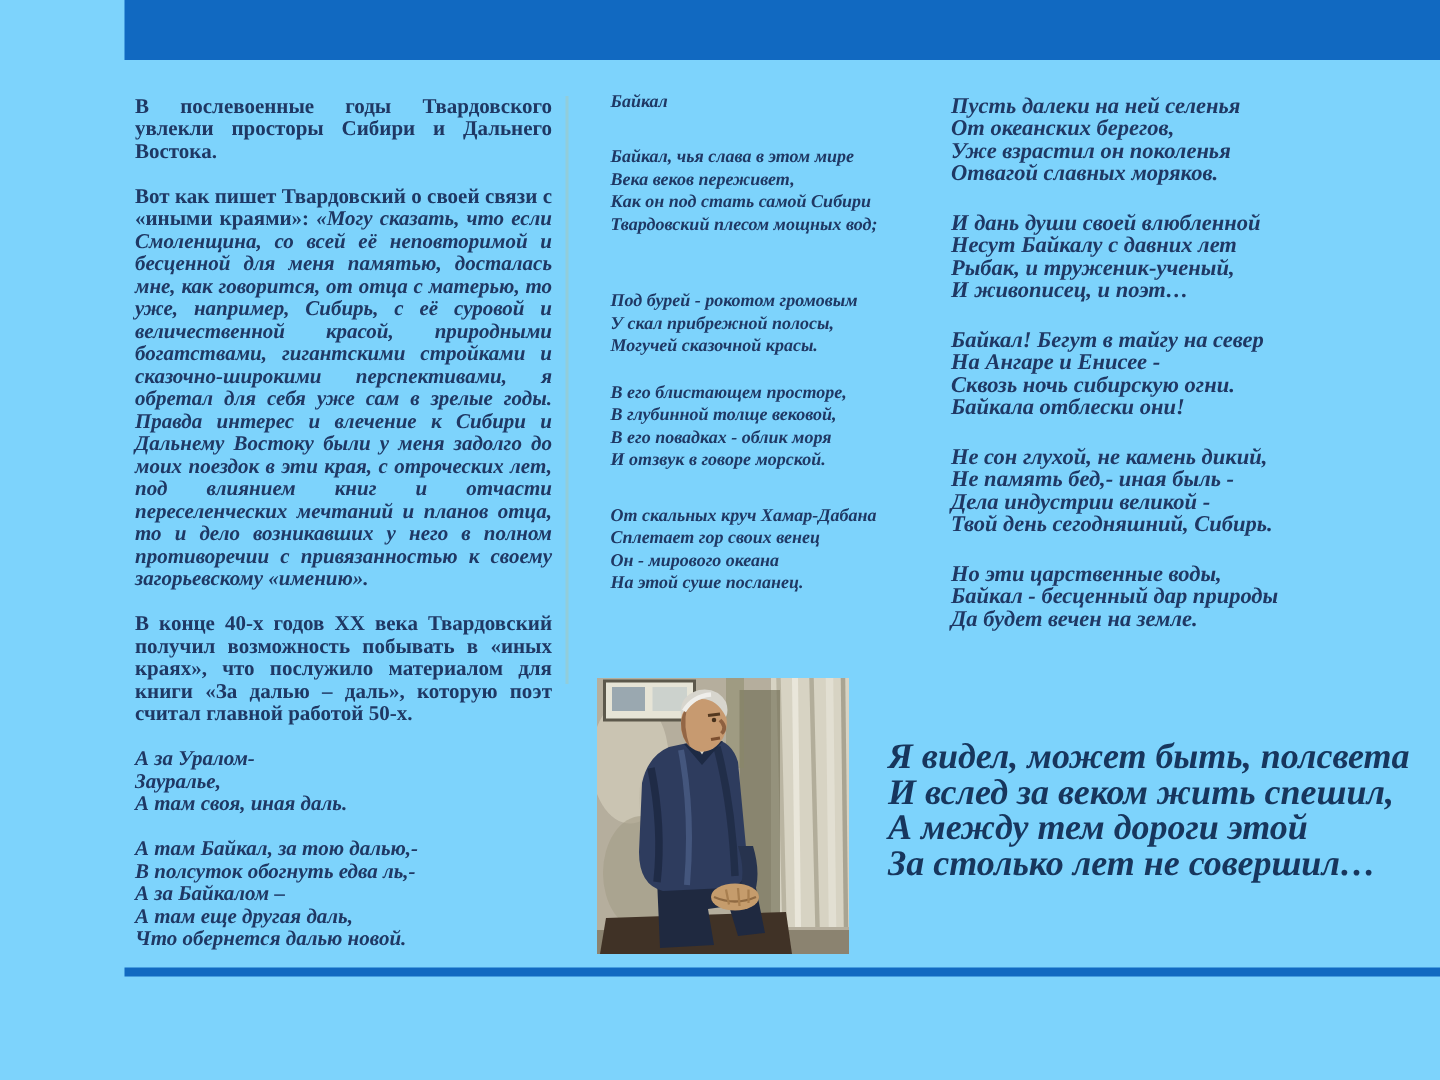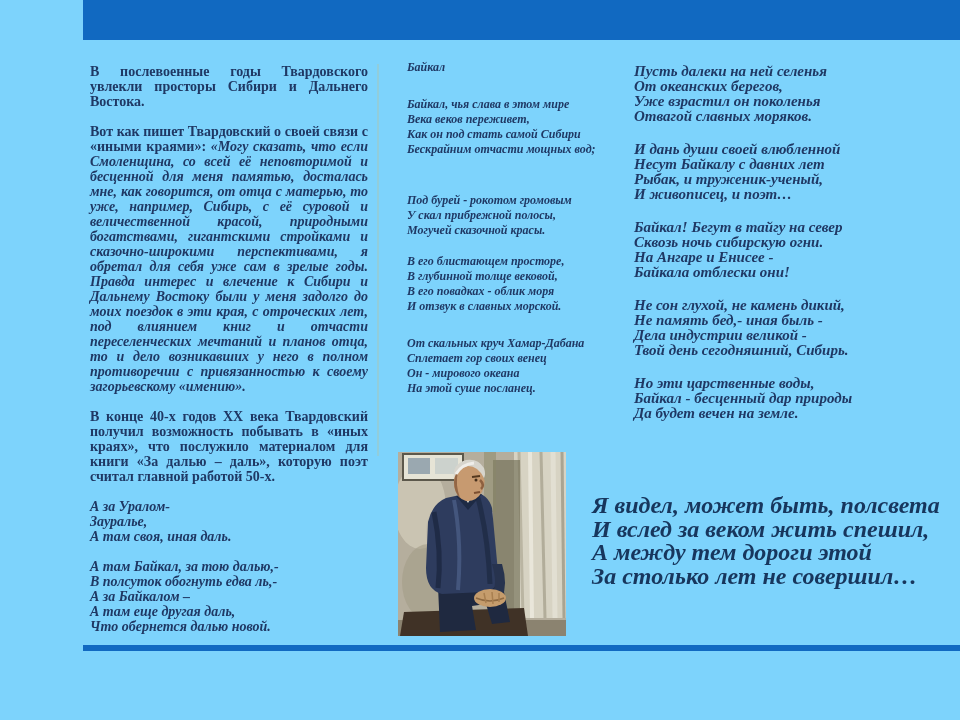--- a/index.html
+++ b/index.html
@@ -74,32 +74,32 @@
         <div class="line">Что обернется далью новой.</div>
       </div>
   </div>
 
   <div class="col-mid">
     <div class="poem-title">Байкал</div>
     <div class="stanza gap-xl">
         <div class="line">Байкал, чья слава в этом мире</div>
         <div class="line">Века веков переживет,</div>
         <div class="line">Как он под стать самой Сибири</div>
-        <div class="line">Бескрайним отчасти мощных вод;</div>
+        <div class="line">Твардовский плесом мощных вод;</div>
       </div>
     <div class="stanza">
         <div class="line">Под бурей - рокотом громовым</div>
         <div class="line">У скал прибрежной полосы,</div>
         <div class="line">Могучей сказочной красы.</div>
       </div>
     <div class="stanza gap-l">
         <div class="line">В его блистающем просторе,</div>
         <div class="line">В глубинной толще вековой,</div>
         <div class="line">В его повадках - облик моря</div>
-        <div class="line">И отзвук в славных морской.</div>
+        <div class="line">И отзвук в говоре морской.</div>
       </div>
     <div class="stanza">
         <div class="line">От скальных круч Хамар-Дабана</div>
         <div class="line">Сплетает гор своих венец</div>
         <div class="line">Он - мирового океана</div>
         <div class="line">На этой суше посланец.</div>
       </div>
   </div>
 
   <div class="col-right">
@@ -110,22 +110,22 @@
         <div class="line">Отвагой славных моряков.</div>
       </div>
     <div class="stanza">
         <div class="line">И дань души своей влюбленной</div>
         <div class="line">Несут Байкалу с давних лет</div>
         <div class="line">Рыбак, и труженик-ученый,</div>
         <div class="line">И живописец, и поэт…</div>
       </div>
     <div class="stanza">
         <div class="line">Байкал! Бегут в тайгу на север</div>
+        <div class="line">На Ангаре и Енисее -</div>
         <div class="line">Сквозь ночь сибирскую огни.</div>
-        <div class="line">На Ангаре и Енисее -</div>
         <div class="line">Байкала отблески они!</div>
       </div>
     <div class="stanza">
         <div class="line">Не сон глухой, не камень дикий,</div>
         <div class="line">Не память бед,- иная быль -</div>
         <div class="line">Дела индустрии великой -</div>
         <div class="line">Твой день сегодняшний, Сибирь.</div>
       </div>
     <div class="stanza">
         <div class="line">Но эти царственные воды,</div>

